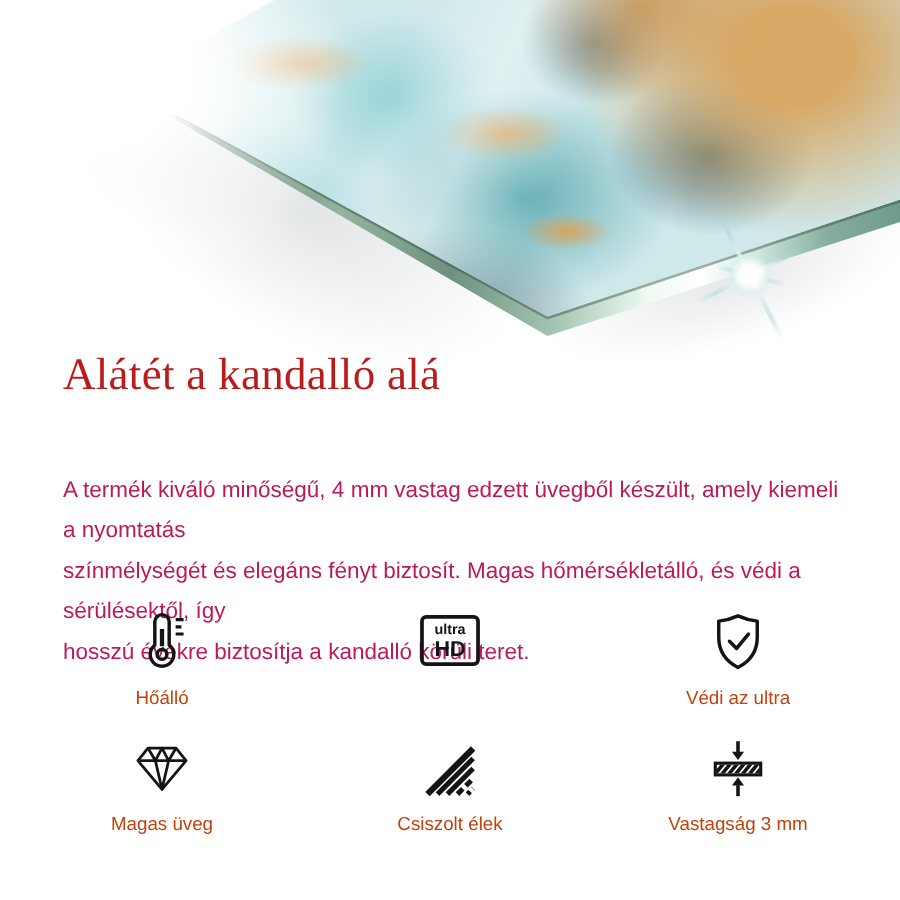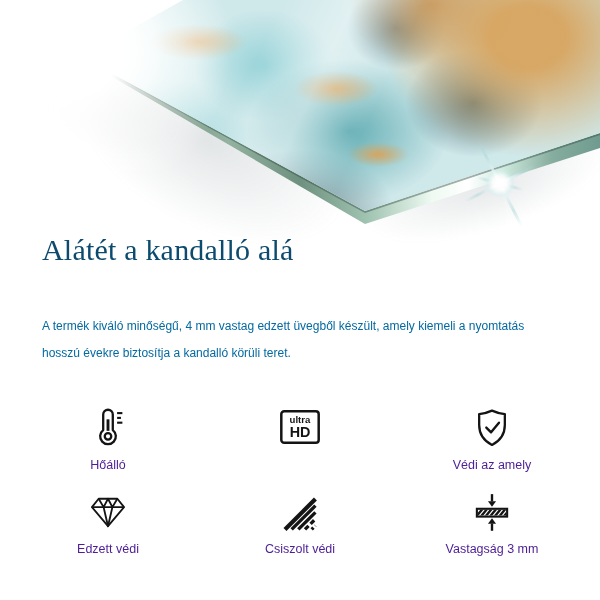--- a/index.html
+++ b/index.html
@@ -73,37 +73,37 @@
   .ray3 { transform:rotate(15deg) scaleX(.5); opacity:.8; }
   .sparkle-core { position:absolute; left:50%; top:50%; width:30px; height:30px; margin:-15px 0 0 -15px;
          border-radius:50%;
          background:radial-gradient(circle, #ffffff 14%, rgba(255,255,255,.8) 34%,
                     rgba(205,242,242,.3) 58%, rgba(205,242,242,0) 75%); }
 
   
   .heading {
     position:absolute; left:42px; top:231px;
     font-family:"Liberation Serif", serif; font-weight:400;
-    font-size:30px; line-height:38px; letter-spacing:.2px; color:#0c4a6e;
+    font-size:30px; line-height:38px; letter-spacing:.2px; color:#b91c1c;
   }
   .desc {
     position:absolute; left:42px; top:313px; width:520px;
-    font-size:12px; line-height:27px; color:#0369a1;
+    font-size:15px; line-height:27px; color:#be185d;
   }
 
   
   .features {
     position:absolute; top:398px; left:0; width:600px;
     display:grid; grid-template-columns:170px 190px 170px;
     justify-content:space-between; padding:0 23px; row-gap:18px;
   }
   .feat { display:flex; flex-direction:column; align-items:center; }
   .icon-box { height:52px; display:flex; align-items:flex-end; justify-content:center; }
   .icon-box.sm { height:44px; }
-  .feat-label { margin-top:8px; font-size:12.5px; color:#4c1d95; text-align:center; white-space:nowrap; }
+  .feat-label { margin-top:8px; font-size:12.5px; color:#c2410c; text-align:center; white-space:nowrap; }
   svg { display:block; }
 </style>
 </head>
 <body>
 
 <div class="hero">
   <div class="panel-shadow sh1"></div>
   <div class="panel-shadow sh2"></div>
   <div class="panel-shadow sh3"></div>
   <div class="panel-edge"></div>
@@ -117,20 +117,21 @@
     <div class="sparkle-core"></div>
   </div>
 </div>
 
 <h1 class="heading">
   <span>Alátét a kandalló alá</span><br>
 </h1>
 
 <div class="desc">
   <div>A termék kiváló minőségű, 4 mm vastag edzett üvegből készült, amely kiemeli a nyomtatás</div>
+  <div>színmélységét és elegáns fényt biztosít. Magas hőmérsékletálló, és védi a sérülésektől, így</div>
   <div>hosszú évekre biztosítja a kandalló körüli teret.</div>
 </div>
 
 <div class="features">
 
   <div class="feat">
     <div class="icon-box">
       <svg width="46" height="46" viewBox="0 0 48 48" fill="none" stroke="#141414">
         <path d="M19 27.2 V11 a5 5 0 0 1 10 0 v16.2 a8.2 8.2 0 1 1 -10 0 Z" stroke-width="2.4" stroke-linejoin="round"></path>
         <line x1="24" y1="16" x2="24" y2="28" stroke-width="3"></line>
@@ -153,46 +154,46 @@
     </div>
   </div>
 
   <div class="feat">
     <div class="icon-box">
       <svg width="44" height="44" viewBox="0 0 48 48" fill="none" stroke="#141414">
         <path d="M24 5c4.6 2.1 9.4 3.4 14 3.8v11.9c0 9.9-5.5 17.4-14 21.8-8.5-4.4-14-11.9-14-21.8V8.8C14.6 8.4 19.4 7.1 24 5z" stroke-width="2.5" stroke-linejoin="round"></path>
         <path d="M17.8 23.5l5.2 5.2 8.6-10.4" stroke-width="2.6" stroke-linecap="round" stroke-linejoin="round"></path>
       </svg>
     </div>
-    <div class="feat-label">Védi az amely</div>
+    <div class="feat-label">Védi az ultra</div>
   </div>
 
   <div class="feat">
     <div class="icon-box sm">
       <svg width="44" height="44" viewBox="0 0 48 48" fill="none" stroke="#141414" stroke-width="2" stroke-linejoin="round">
         <path d="M13.8 9.5 H34.2 L41.5 18.7 L24 39.5 L6.5 18.7 Z"></path>
         <path d="M6.5 18.7 H41.5"></path>
         <path d="M13.8 9.5 L19.2 18.7 L24 9.5 L28.8 18.7 L34.2 9.5"></path>
         <path d="M19.2 18.7 L24 39.5 L28.8 18.7"></path>
       </svg>
     </div>
-    <div class="feat-label">Edzett védi</div>
+    <div class="feat-label">Magas üveg</div>
   </div>
 
   <div class="feat">
     <div class="icon-box sm">
       <svg width="40" height="40" viewBox="0 0 48 48" fill="none" stroke="#141414">
         <line x1="6" y1="42.5" x2="42.5" y2="6" stroke-width="5"></line>
         <line x1="14" y1="42.5" x2="42.5" y2="14" stroke-width="4"></line>
         <line x1="22" y1="42.5" x2="42.5" y2="22" stroke-width="4"></line>
         <line x1="30" y1="42.5" x2="42.5" y2="30" stroke-width="4" stroke-dasharray="6 3.5"></line>
         <line x1="38" y1="42.5" x2="42.5" y2="38" stroke-width="4" stroke-dasharray="3 3"></line>
       </svg>
     </div>
-    <div class="feat-label">Csiszolt védi</div>
+    <div class="feat-label">Csiszolt élek</div>
   </div>
 
   <div class="feat">
     <div class="icon-box sm">
       <svg width="44" height="44" viewBox="0 0 48 48" fill="none" stroke="#141414">
         <defs>
             <clipPath id="barclip">
               <rect x="8.6" y="21.6" width="30.8" height="6.3"></rect>
             </clipPath>
           </defs>

